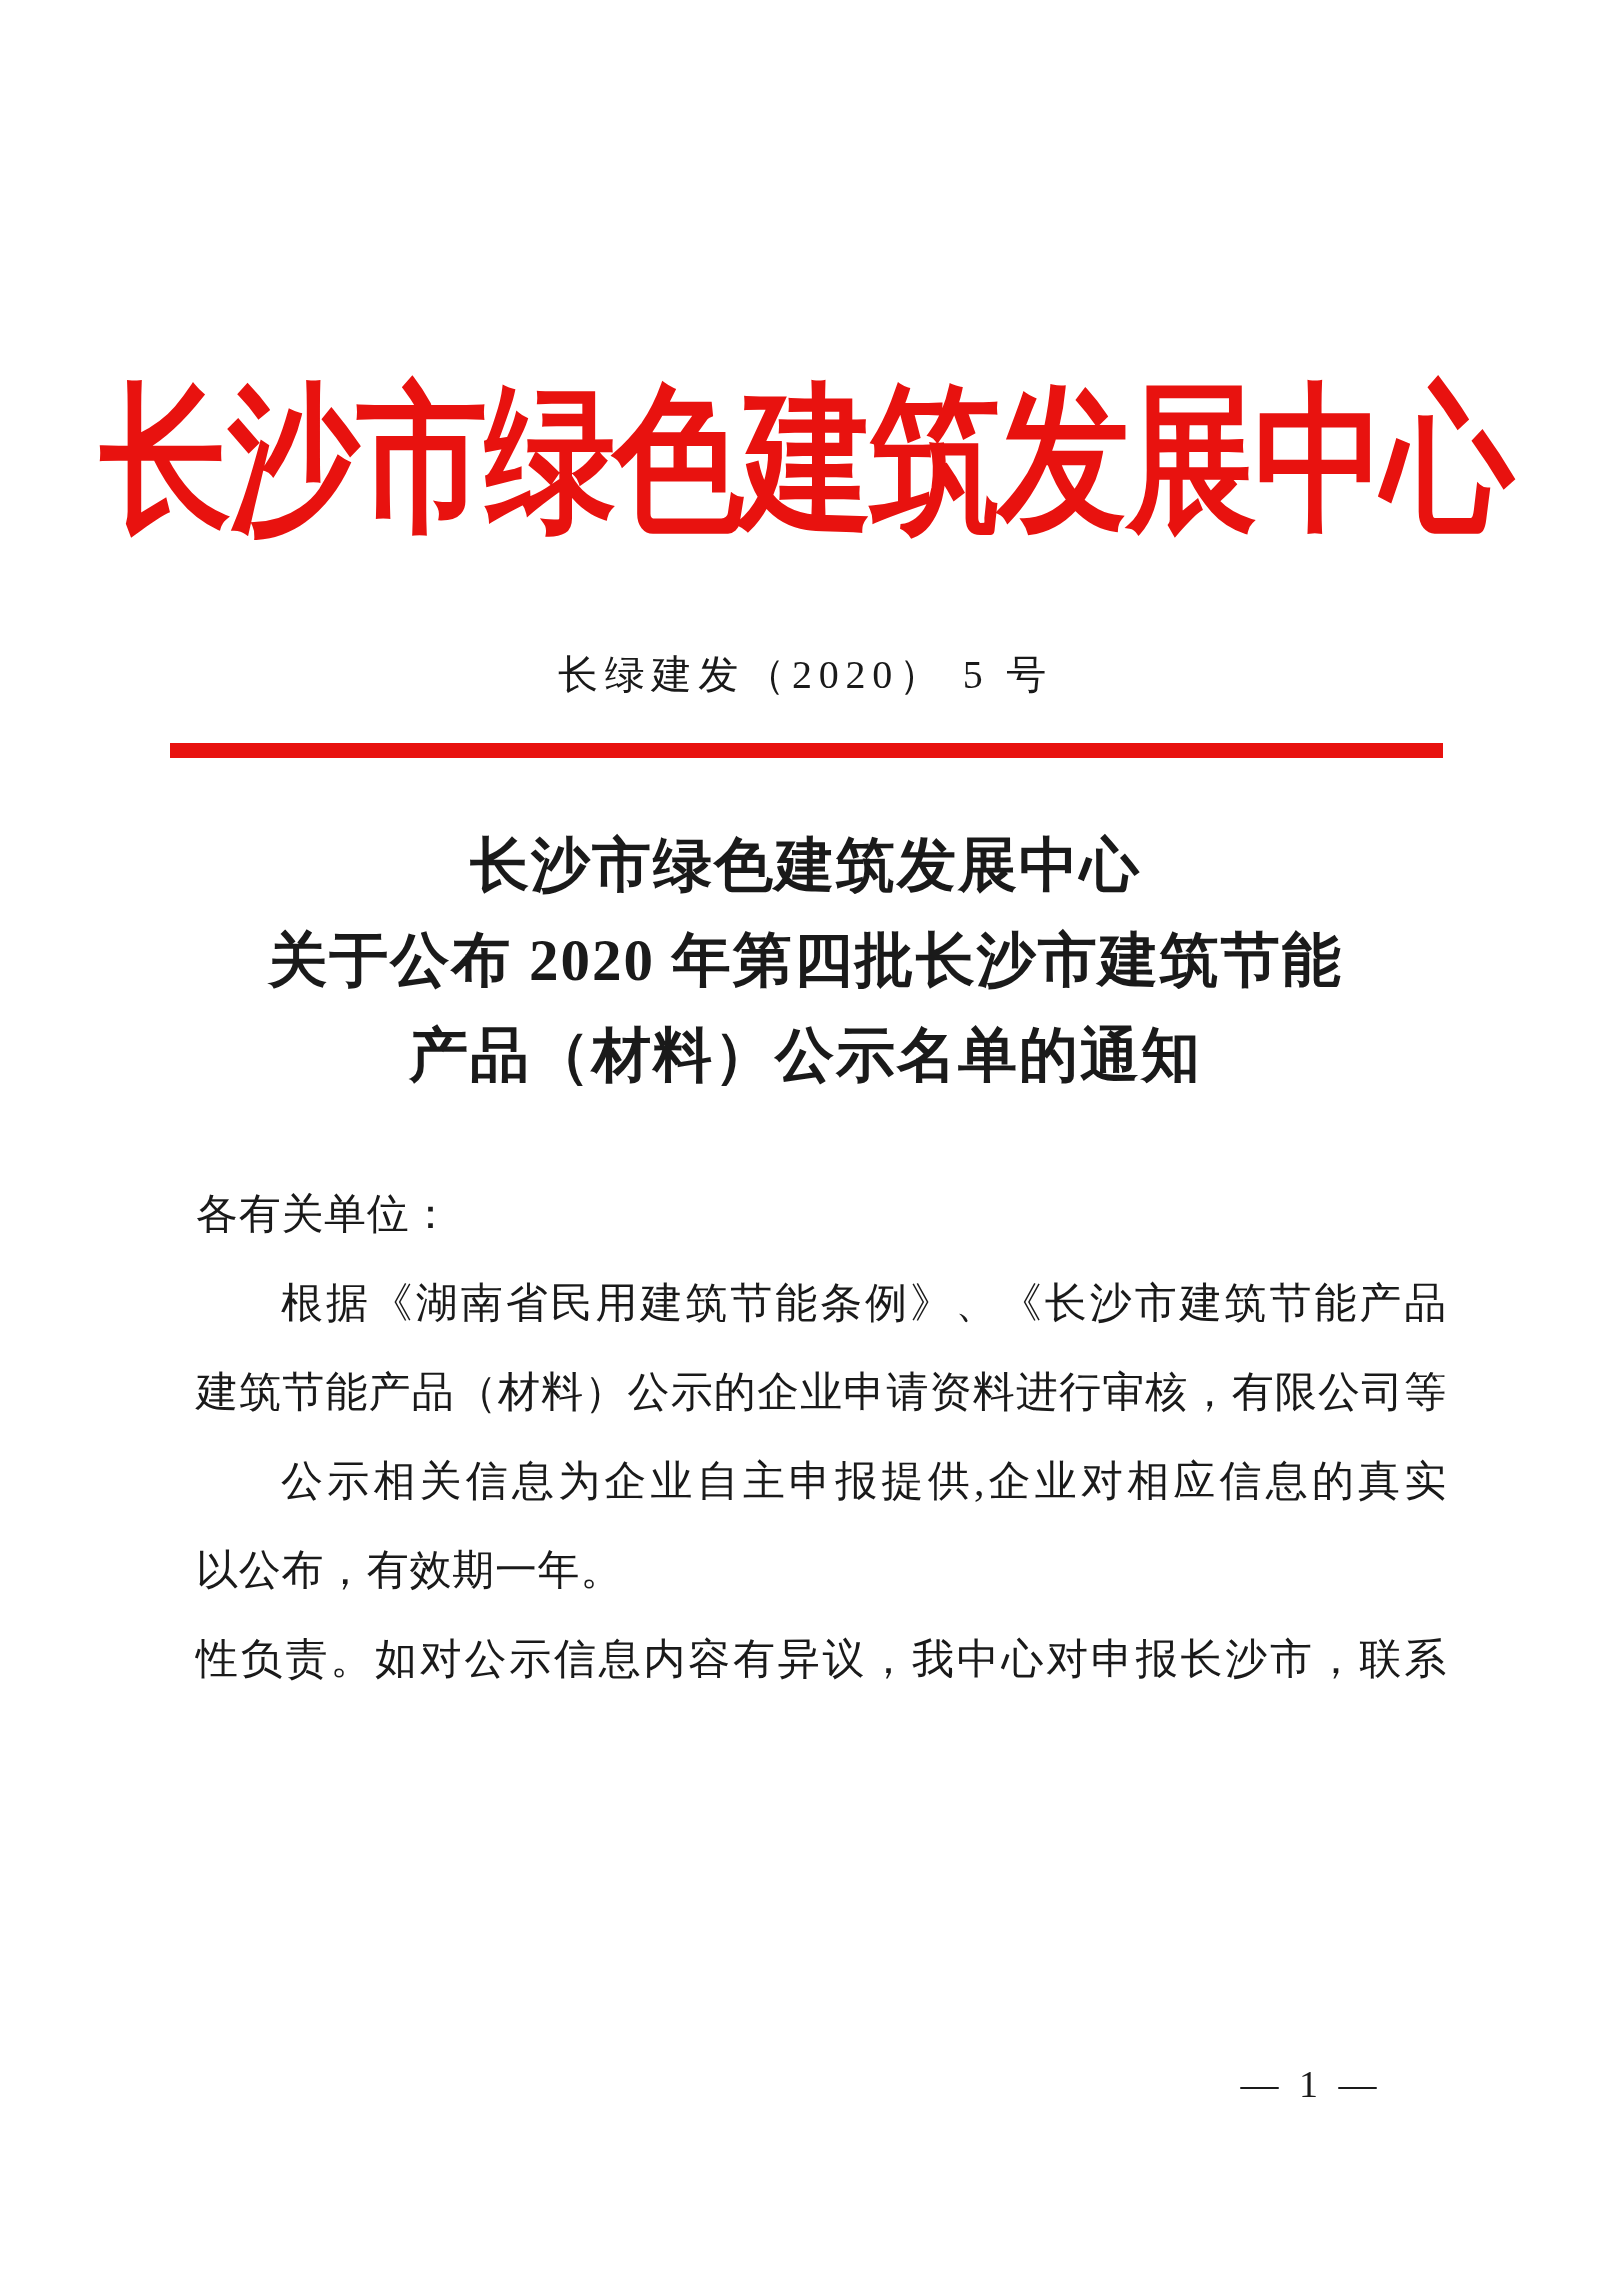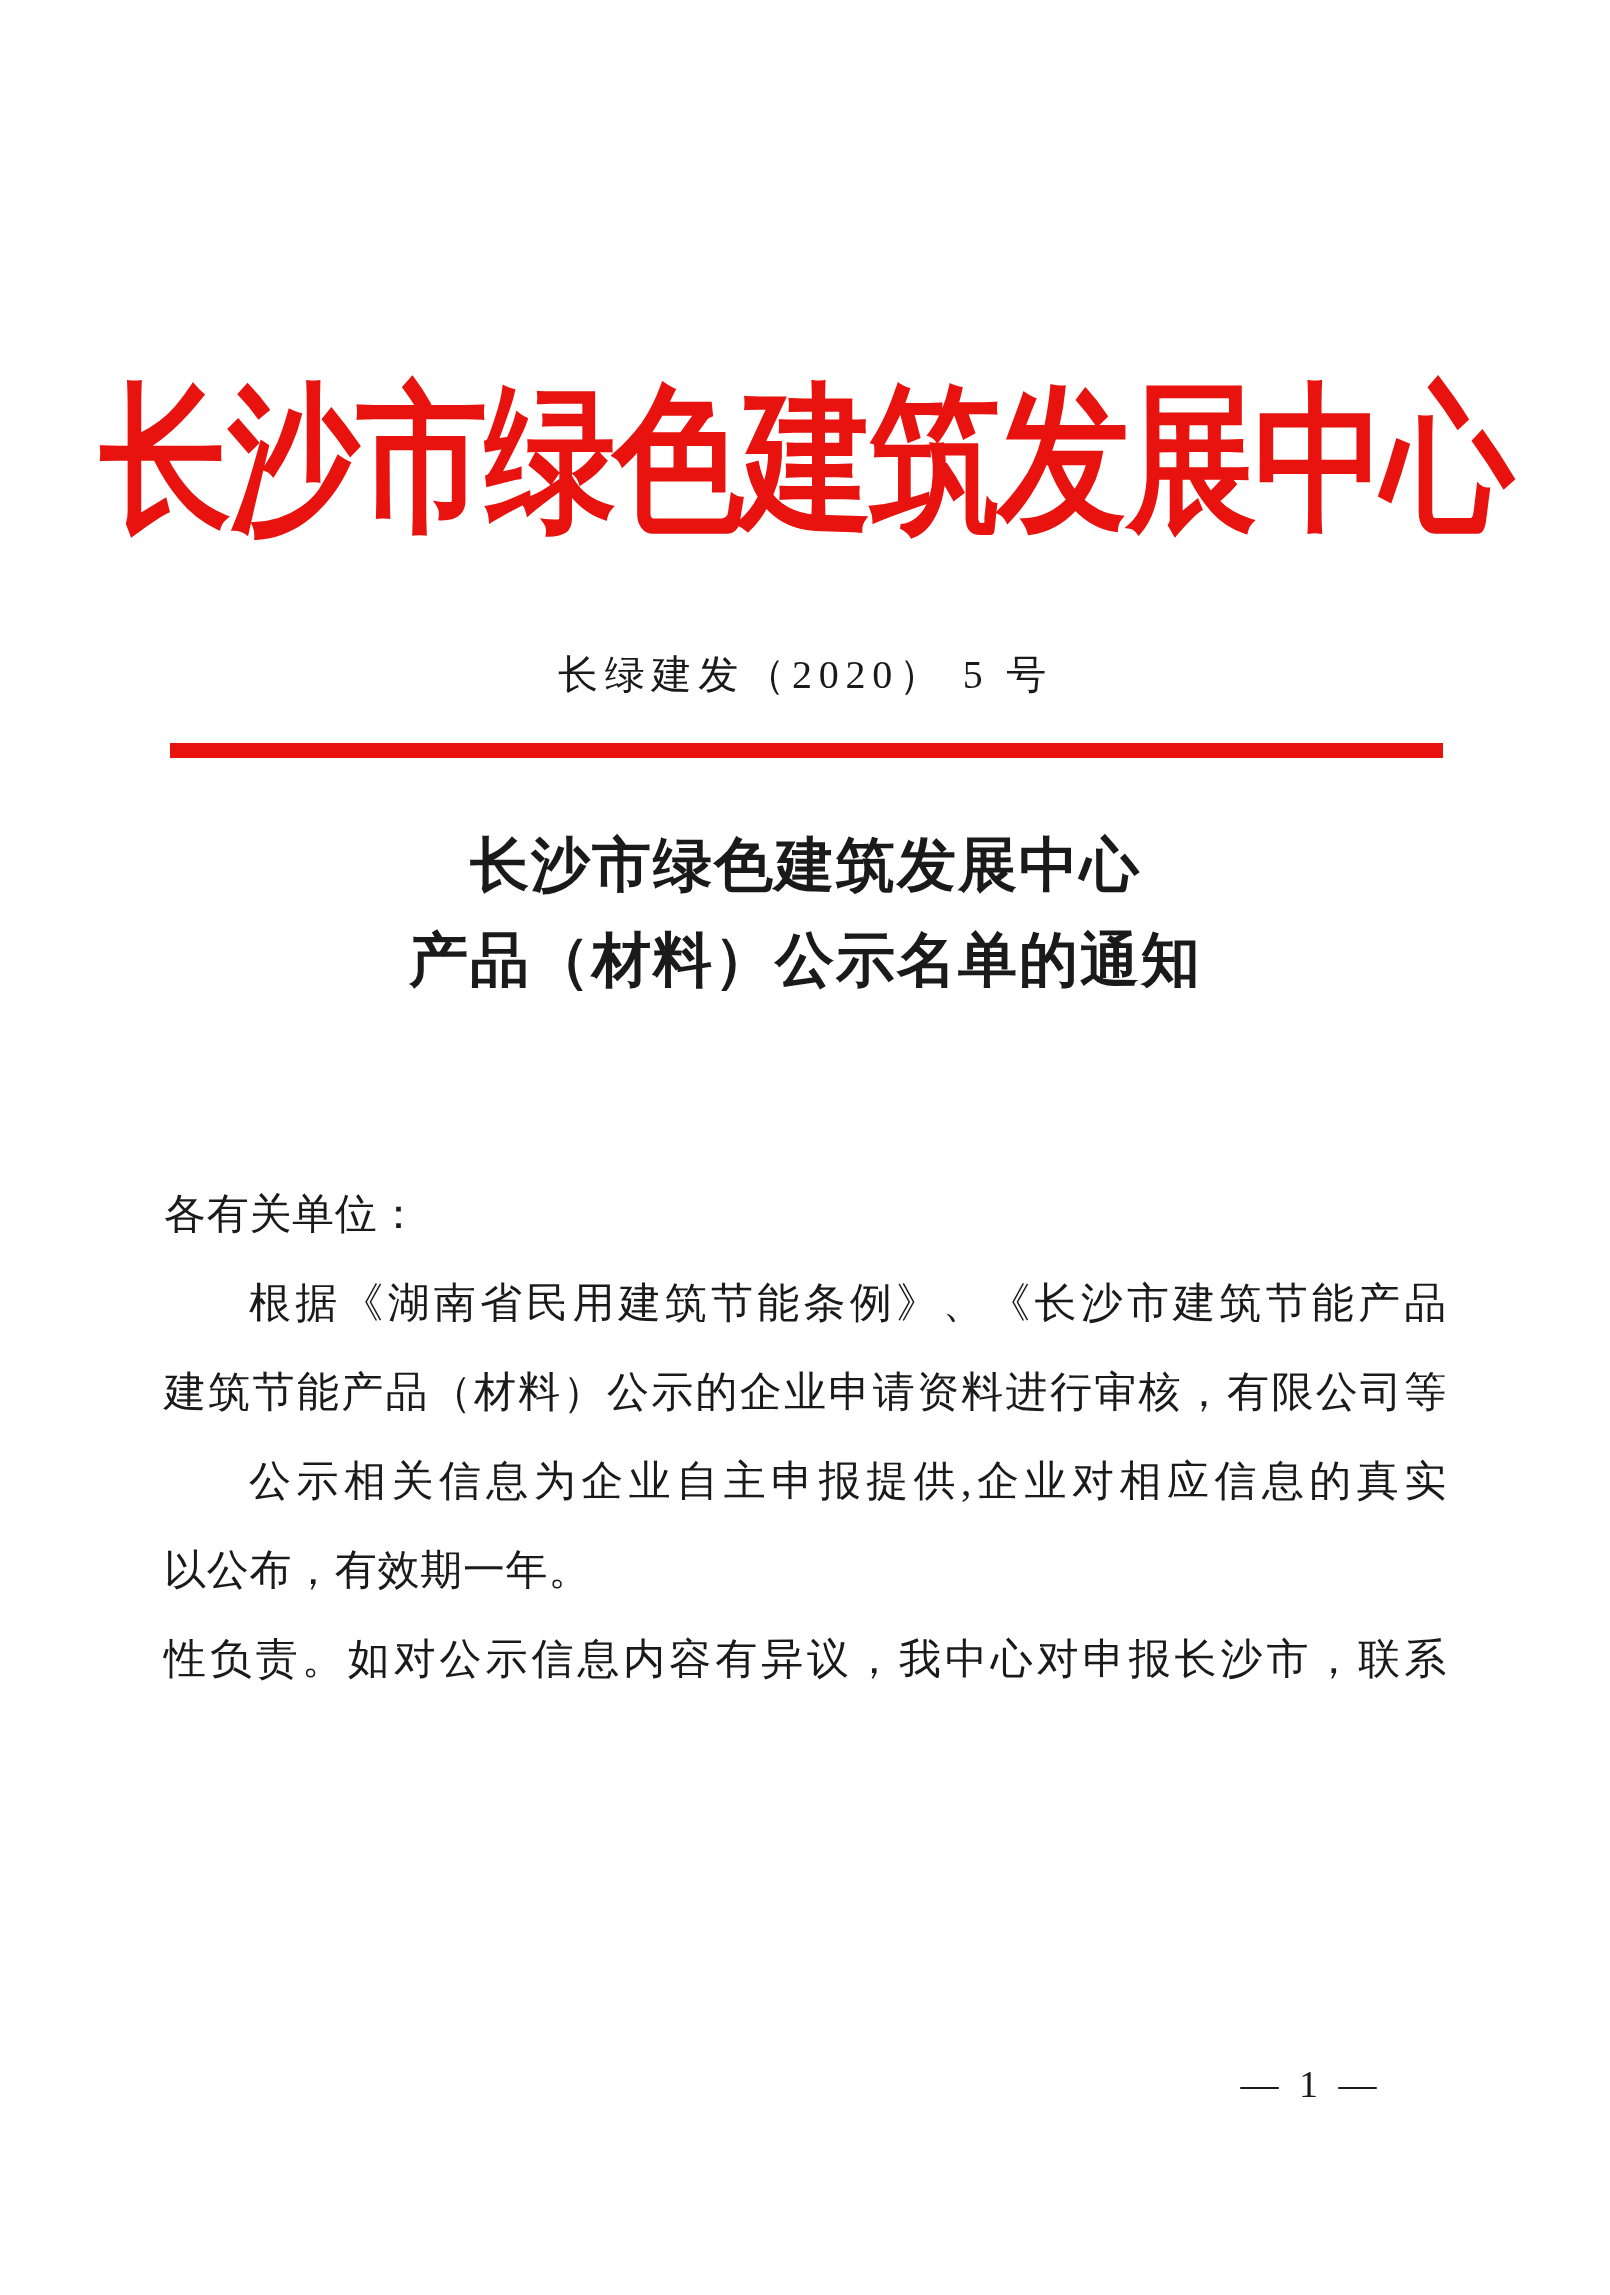--- a/index.html
+++ b/index.html
@@ -63,20 +63,21 @@
   .body-text{
     position:absolute;top:1170px;left:164px;
     width:1283px;
     font-size:42px;
     line-height:89px;
     letter-spacing:0.7px;
   }
   .line{
     text-align:justify;
     text-align-last:justify;
+    margin-left:32px;
   }
   .line.first{text-indent:85px;}
   .line.plain{text-align:left;text-align-last:left;}
 
   
   .page-number{
     position:absolute;top:2062px;right:229px;
     font-size:38px;
     letter-spacing:5.5px;
     white-space:nowrap;
@@ -88,20 +89,21 @@
 <div class="page">
 
   <div class="org-title">长沙市绿色建筑发展中心</div>
 
   <div class="doc-number">长绿建发（2020） 5 号</div>
 
   <div class="red-rule"></div>
 
   <div class="doc-title">
     <div class="doc-title-line">长沙市绿色建筑发展中心</div>
+    <div class="doc-title-line">关于公布 2020 年第四批长沙市建筑节能</div>
     <div class="doc-title-line">产品（材料）公示名单的通知</div>
   </div>
 
   <div class="body-text">
     <div class="line plain">各有关单位：</div>
 
     <div class="line first">根据《湖南省民用建筑节能条例》、《长沙市建筑节能产品</div>
     <div class="line">建筑节能产品（材料）公示的企业申请资料进行审核，有限公司等</div>
     <div class="line first">公示相关信息为企业自主申报提供,企业对相应信息的真实</div>
 

